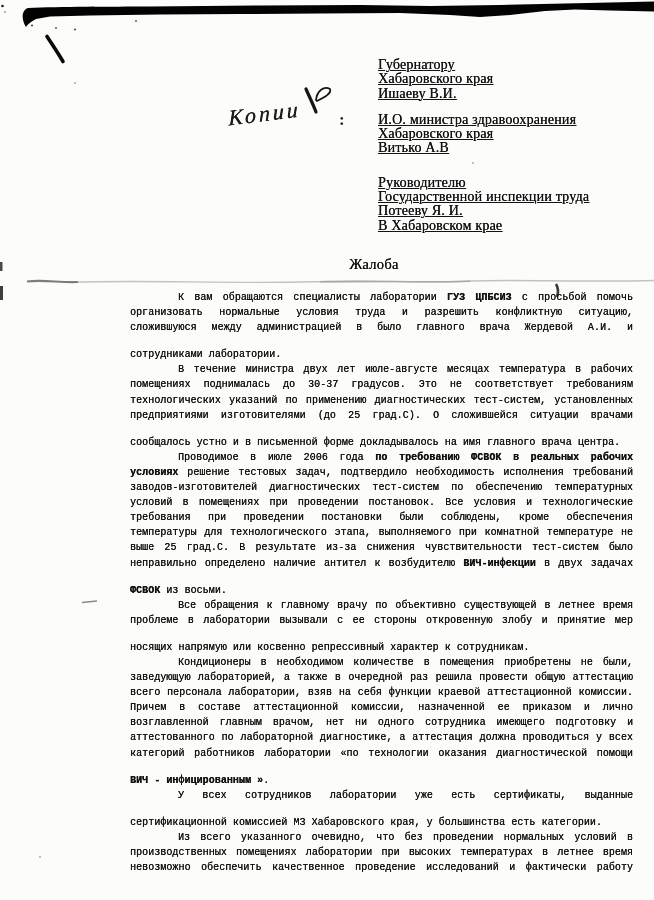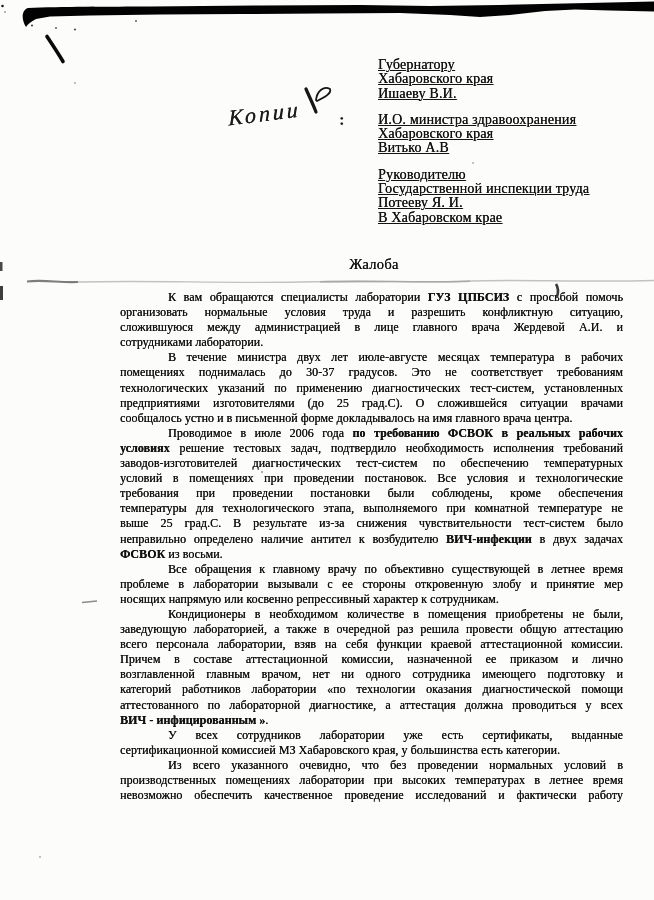--- a/index.html
+++ b/index.html
@@ -6,40 +6,40 @@
   .page{
     position:relative;width:654px;height:900px;overflow:hidden;
     background:#fcfcfb;
     font-family:"Liberation Serif",serif;
     color:#121212;
   }
   .artifacts{position:absolute;left:0;top:0;pointer-events:none;}
   
   .recipients{position:absolute;left:378px;top:58px;font-size:14px;line-height:14.3px;letter-spacing:.2px;text-shadow:.2px 0 0 currentColor;text-decoration:underline;}
   .rgroup{margin:0 0 12px 0;}
-  .rgroup:nth-child(3){margin-top:12px;}
+  .rgroup:nth-child(3){margin-top:20px;}
   .rline{white-space:nowrap;}
   
   .handwrite{
     position:absolute;left:228px;top:101px;
     font-style:italic;font-size:22px;letter-spacing:3px;color:#1b1b1b;
     transform:rotate(-7deg) skewX(-6deg);
     text-shadow:.3px 0 0 currentColor;
   }
   .hw-colon{position:absolute;left:339px;top:110px;font-size:17px;font-weight:bold;color:#1b1b1b;}
   
   .title{position:absolute;left:131px;top:256px;width:486px;text-align:center;font-size:14.5px;letter-spacing:.3px;text-shadow:.2px 0 0 currentColor;}
   
-  .letter-body{position:absolute;left:120px;top:290px;width:503px;font-size:12px;letter-spacing:.05px;text-shadow:.18px 0 0 currentColor;}
+  .letter-body{position:absolute;left:130px;top:290px;width:503px;font-size:10px;letter-spacing:.05px;text-shadow:.18px 0 0 currentColor;font-family:Liberation Mono, monospace;}
   .bline{
     height:15.1px;line-height:15.1px;overflow:hidden;white-space:normal;
     text-align:justify;text-align-last:justify;
   }
   .bline.first{text-indent:48px;}
-  .bline.last{text-align-last:left;}
+  .bline.last{text-align-last:left;margin-top:12px;}
   .b{font-weight:700;}
 </style>
 </head>
 <body>
 
 <div class="page">
 
   <svg class="artifacts" width="654" height="900" viewBox="0 0 654 900">
 
     <path fill="#020202" d="M28,8 C60,6.5 110,6.8 150,6.5 L260,5.5 L360,5 L430,6 L500,5 L565,3.5 L610,2.5 L654,1.5
@@ -99,21 +99,21 @@
     </div>
 
   <div class="handwrite">Копии</div>
   <div class="hw-colon">:</div>
 
   <div class="title">Жалоба</div>
 
   <div class="letter-body">
       <div class="bline first"><span>К вам обращаются специалисты лаборатории </span><span class="b">ГУЗ ЦПБСИЗ</span><span> с просьбой помочь</span></div>
       <div class="bline"><span>организовать нормальные условия труда и разрешить конфликтную ситуацию,</span></div>
-      <div class="bline"><span>сложившуюся между администрацией в лице главного врача Жердевой А.И. и</span></div>
+      <div class="bline"><span>сложившуюся между администрацией в было главного врача Жердевой А.И. и</span></div>
       <div class="bline last"><span>сотрудниками лаборатории.</span></div>
       <div class="bline first"><span>В течение министра двух лет июле-августе месяцах температура в рабочих</span></div>
       <div class="bline"><span>помещениях поднималась до 30-37 градусов. Это не соответствует требованиям</span></div>
       <div class="bline"><span>технологических указаний по применению диагностических тест-систем, установленных</span></div>
       <div class="bline"><span>предприятиями изготовителями (до 25 град.С). О сложившейся ситуации врачами</span></div>
       <div class="bline last"><span>сообщалось устно и в письменной форме докладывалось на имя главного врача центра.</span></div>
       <div class="bline first"><span>Проводимое в июле 2006 года </span><span class="b">по требованию ФСВОК в реальных рабочих</span></div>
       <div class="bline"><span class="b">условиях</span><span> решение тестовых задач, подтвердило необходимость исполнения требований</span></div>
       <div class="bline"><span>заводов-изготовителей диагностических тест-систем по обеспечению температурных</span></div>
       <div class="bline"><span>условий в помещениях при проведении постановок. Все условия и технологические</span></div>
@@ -123,22 +123,22 @@
       <div class="bline"><span>неправильно определено наличие антител к возбудителю </span><span class="b">ВИЧ-инфекции</span><span> в двух задачах</span></div>
       <div class="bline last"><span class="b">ФСВОК</span><span> из восьми.</span></div>
       <div class="bline first"><span>Все обращения к главному врачу по объективно существующей в летнее время</span></div>
       <div class="bline"><span>проблеме в лаборатории вызывали с ее стороны откровенную злобу и принятие мер</span></div>
       <div class="bline last"><span>носящих напрямую или косвенно репрессивный характер к сотрудникам.</span></div>
       <div class="bline first"><span>Кондиционеры в необходимом количестве в помещения приобретены не были,</span></div>
       <div class="bline"><span>заведующую лабораторией, а также в очередной раз решила провести общую аттестацию</span></div>
       <div class="bline"><span>всего персонала лаборатории, взяв на себя функции краевой аттестационной комиссии.</span></div>
       <div class="bline"><span>Причем в составе аттестационной комиссии, назначенной ее приказом и лично</span></div>
       <div class="bline"><span>возглавленной главным врачом, нет ни одного сотрудника имеющего подготовку и</span></div>
+      <div class="bline"><span>аттестованного по лабораторной диагностике, а аттестация должна проводиться у всех</span></div>
       <div class="bline"><span>категорий работников лаборатории «по технологии оказания диагностической помощи</span></div>
-      <div class="bline"><span>аттестованного по лабораторной диагностике, а аттестация должна проводиться у всех</span></div>
       <div class="bline last"><span class="b">ВИЧ - инфицированным »</span><span>.</span></div>
       <div class="bline first"><span>У всех сотрудников лаборатории уже есть сертификаты, выданные</span></div>
       <div class="bline last"><span>сертификационной комиссией МЗ Хабаровского края, у большинства есть категории.</span></div>
       <div class="bline first"><span>Из всего указанного очевидно, что без проведении нормальных условий в</span></div>
       <div class="bline"><span>производственных помещениях лаборатории при высоких температурах в летнее время</span></div>
       <div class="bline"><span>невозможно обеспечить качественное проведение исследований и фактически работу</span></div>
     </div>
 
 </div>
 

